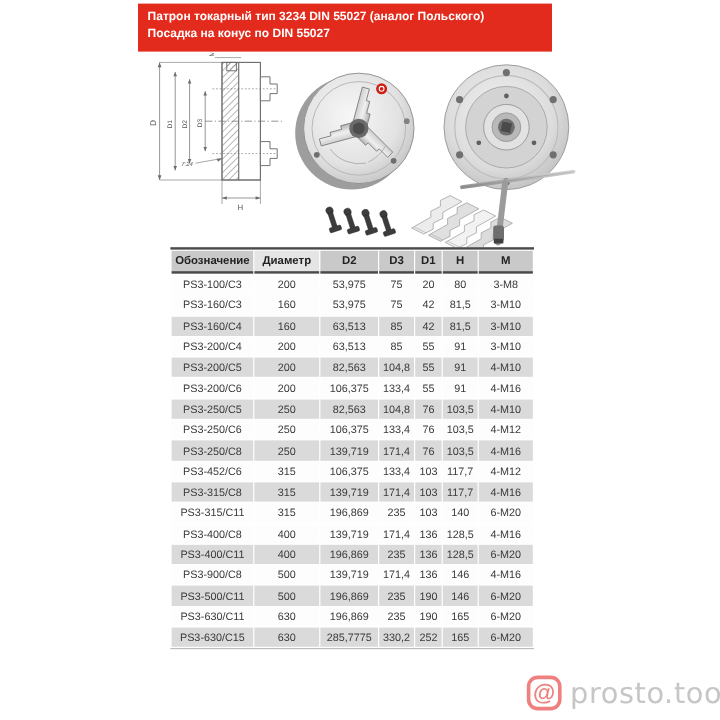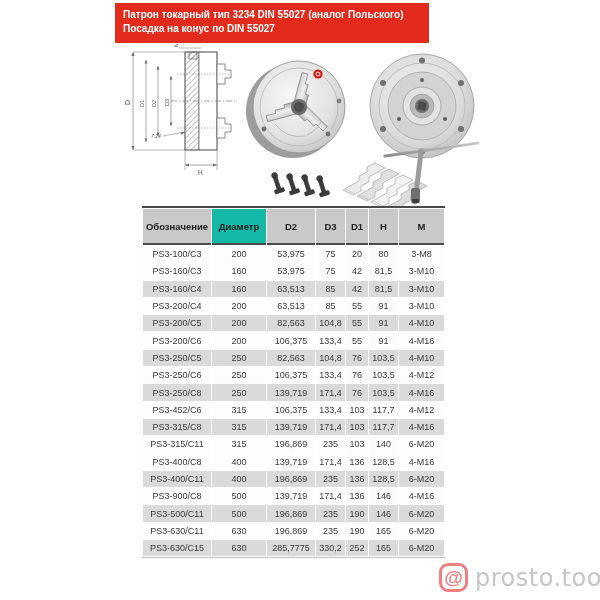--- a/index.html
+++ b/index.html
@@ -1,33 +1,33 @@
 <!DOCTYPE html>
 <html><head>
 <meta charset="utf-8">
 <style>
   * { margin:0; padding:0; box-sizing:border-box; }
   html,body { width:600px; height:600px; background:#ffffff; overflow:hidden;
               font-family:"Liberation Sans", sans-serif; }
   .screen { position:relative; width:600px; height:600px; background:#fff; }
 
   
-  .banner { position:absolute; left:115px; top:3px; width:314px; height:40px;
+  .banner { position:absolute; left:115px; top:3px; width:345px; height:40px;
             background:#e32b1d; color:#fff; padding:5px 8px 0 8px; }
   .banner div { font-size:10px; font-weight:bold; line-height:14px; white-space:nowrap; }
 
   
   .gallery { position:absolute; left:115px; top:44px; width:377px; height:162px; }
 
   
   .spec-wrap { position:absolute; left:142px; top:206px; width:296px; }
   table.spec { width:100%; table-layout:fixed; border-collapse:separate; border-spacing:1px;
                background:#fff; border-top:2px solid #4a4a4a; }
   table.spec th { background:#c9c9c9; color:#222; font-size:9.5px; font-weight:bold;
-                  height:36px; text-align:center; vertical-align:middle;
+                  height:19px; text-align:center; vertical-align:middle;
                   border-bottom:2px solid #4a4a4a; overflow:hidden; white-space:nowrap; }
   table.spec td { font-size:9px; color:#3a3a3a; height:16.3px; text-align:center;
                   vertical-align:middle; background:#fdfdfd; overflow:hidden; white-space:nowrap; }
   table.spec tr.alt td { background:#dadada; }
   table.spec { border-bottom:1px solid #bdbdbd; }
 
   
   .watermark { position:absolute; left:439px; top:563px; display:flex; align-items:center; }
   .wm-logo { width:29px; height:29px; border:3px solid #f08080; border-radius:9px;
              display:flex; align-items:center; justify-content:center;
@@ -239,21 +239,21 @@
           <col style="width:54px">
           <col style="width:48px">
         <col style="width:29px">
           <col style="width:22px">
           <col style="width:29px">
           <col style="width:45px">
       </colgroup>
       <thead>
         <tr>
             <th style="background: rgb(201, 201, 201);">Обозначение</th>
-            <th style="background: #14b8a6;">Диаметр</th>
+            <th style="background: #e5e5e5;">Диаметр</th>
             <th style="background: rgb(201, 201, 201);">D2</th>
             <th style="background: rgb(201, 201, 201);">D3</th>
             <th style="background: rgb(201, 201, 201);">D1</th>
             <th style="background: rgb(201, 201, 201);">H</th>
             <th style="background: rgb(201, 201, 201);">M</th>
           </tr>
       </thead>
       <tbody>
           <tr>
             <td>PS3-100/C3</td>

